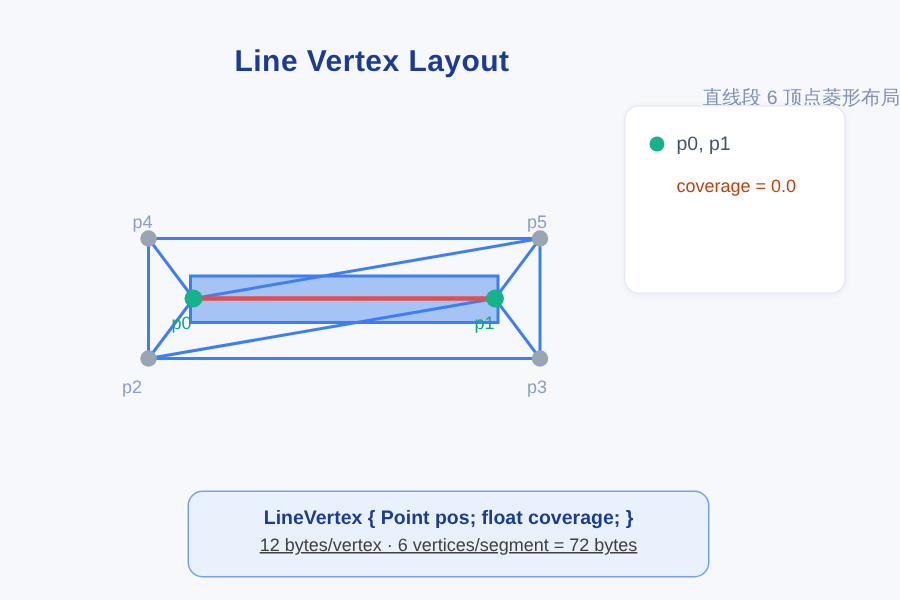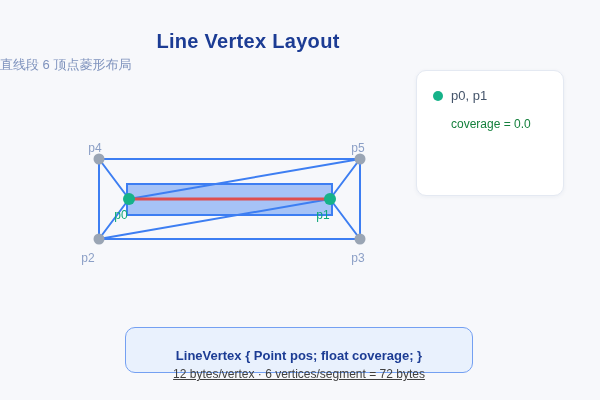--- a/index.html
+++ b/index.html
@@ -7,21 +7,21 @@
   .stage{
     position:relative;width:600px;height:400px;overflow:hidden;
     background:#f7f8fb;
   }
   
   .title{
     position:absolute;top:30px;left:0;width:496px;text-align:center;
     font-size:20px;font-weight:700;color:#1c3c94;letter-spacing:.3px;
   }
   .subtitle{
-    position:absolute;top:56px;left:0;width:600px;text-align:left;
+    position:absolute;top:56px;left:0;width:600px;text-align:right;
     font-size:13px;color:#7e92bd;
   }
   
   .diagram-svg{position:absolute;left:0;top:0;}
   .diagram-svg text{font-family:"Liberation Sans","DejaVu Sans",sans-serif;font-size:12px;}
   .lbl-outer{fill:#8b9fc6;}
   .lbl-cap{fill:#0fa87b;}
   
   .legend{
     position:absolute;left:416px;top:70px;width:148px;height:126px;
@@ -30,29 +30,29 @@
     padding:17px 23px 0 16px;
   }
   .legend-item{margin-bottom:14px;}
   .legend-row{display:flex;align-items:center;gap:8px;}
   .legend-dot{width:10px;height:10px;border-radius:50%;flex:0 0 auto;}
   .legend-dot.green{background:#16b289;}
   .legend-dot.gray{background:#9aa5b4;}
   .legend-label{font-size:13px;color:#44546a;}
   .legend-sub{font-size:12px;margin:3px 0 0 18px;}
   .legend-sub.green{color:#16b289;}
-  .legend-sub.gray{color:#15803d;}
+  .legend-sub.gray{color:#c2410c;}
   .legend-line-swatch{width:26px;height:3px;background:#de4f4e;border-radius:2px;flex:0 0 auto;}
   .legend-item.last{margin-top:18px;}
   .legend-item.last .legend-label{color:#3d4d63;}
   
   .infobox{
-    position:absolute;left:125px;top:327px;width:348px;height:46px;
+    position:absolute;left:125px;top:327px;width:348px;height:58px;
     background:#e9f1fd;border:1.5px solid #74a0f2;border-radius:10px;
-    box-sizing:border-box;text-align:center;padding-top:20px;
+    box-sizing:border-box;text-align:center;padding-top:9px;
   }
   .infobox-line1{font-size:13px;font-weight:700;color:#1c3c94;}
   .infobox-line2{font-size:12px;color:#404040;margin-top:4px;text-decoration:underline;}
 </style>
 </head>
 <body>
 
 <div class="stage">
 
   <div class="title">Line Vertex Layout</div>

